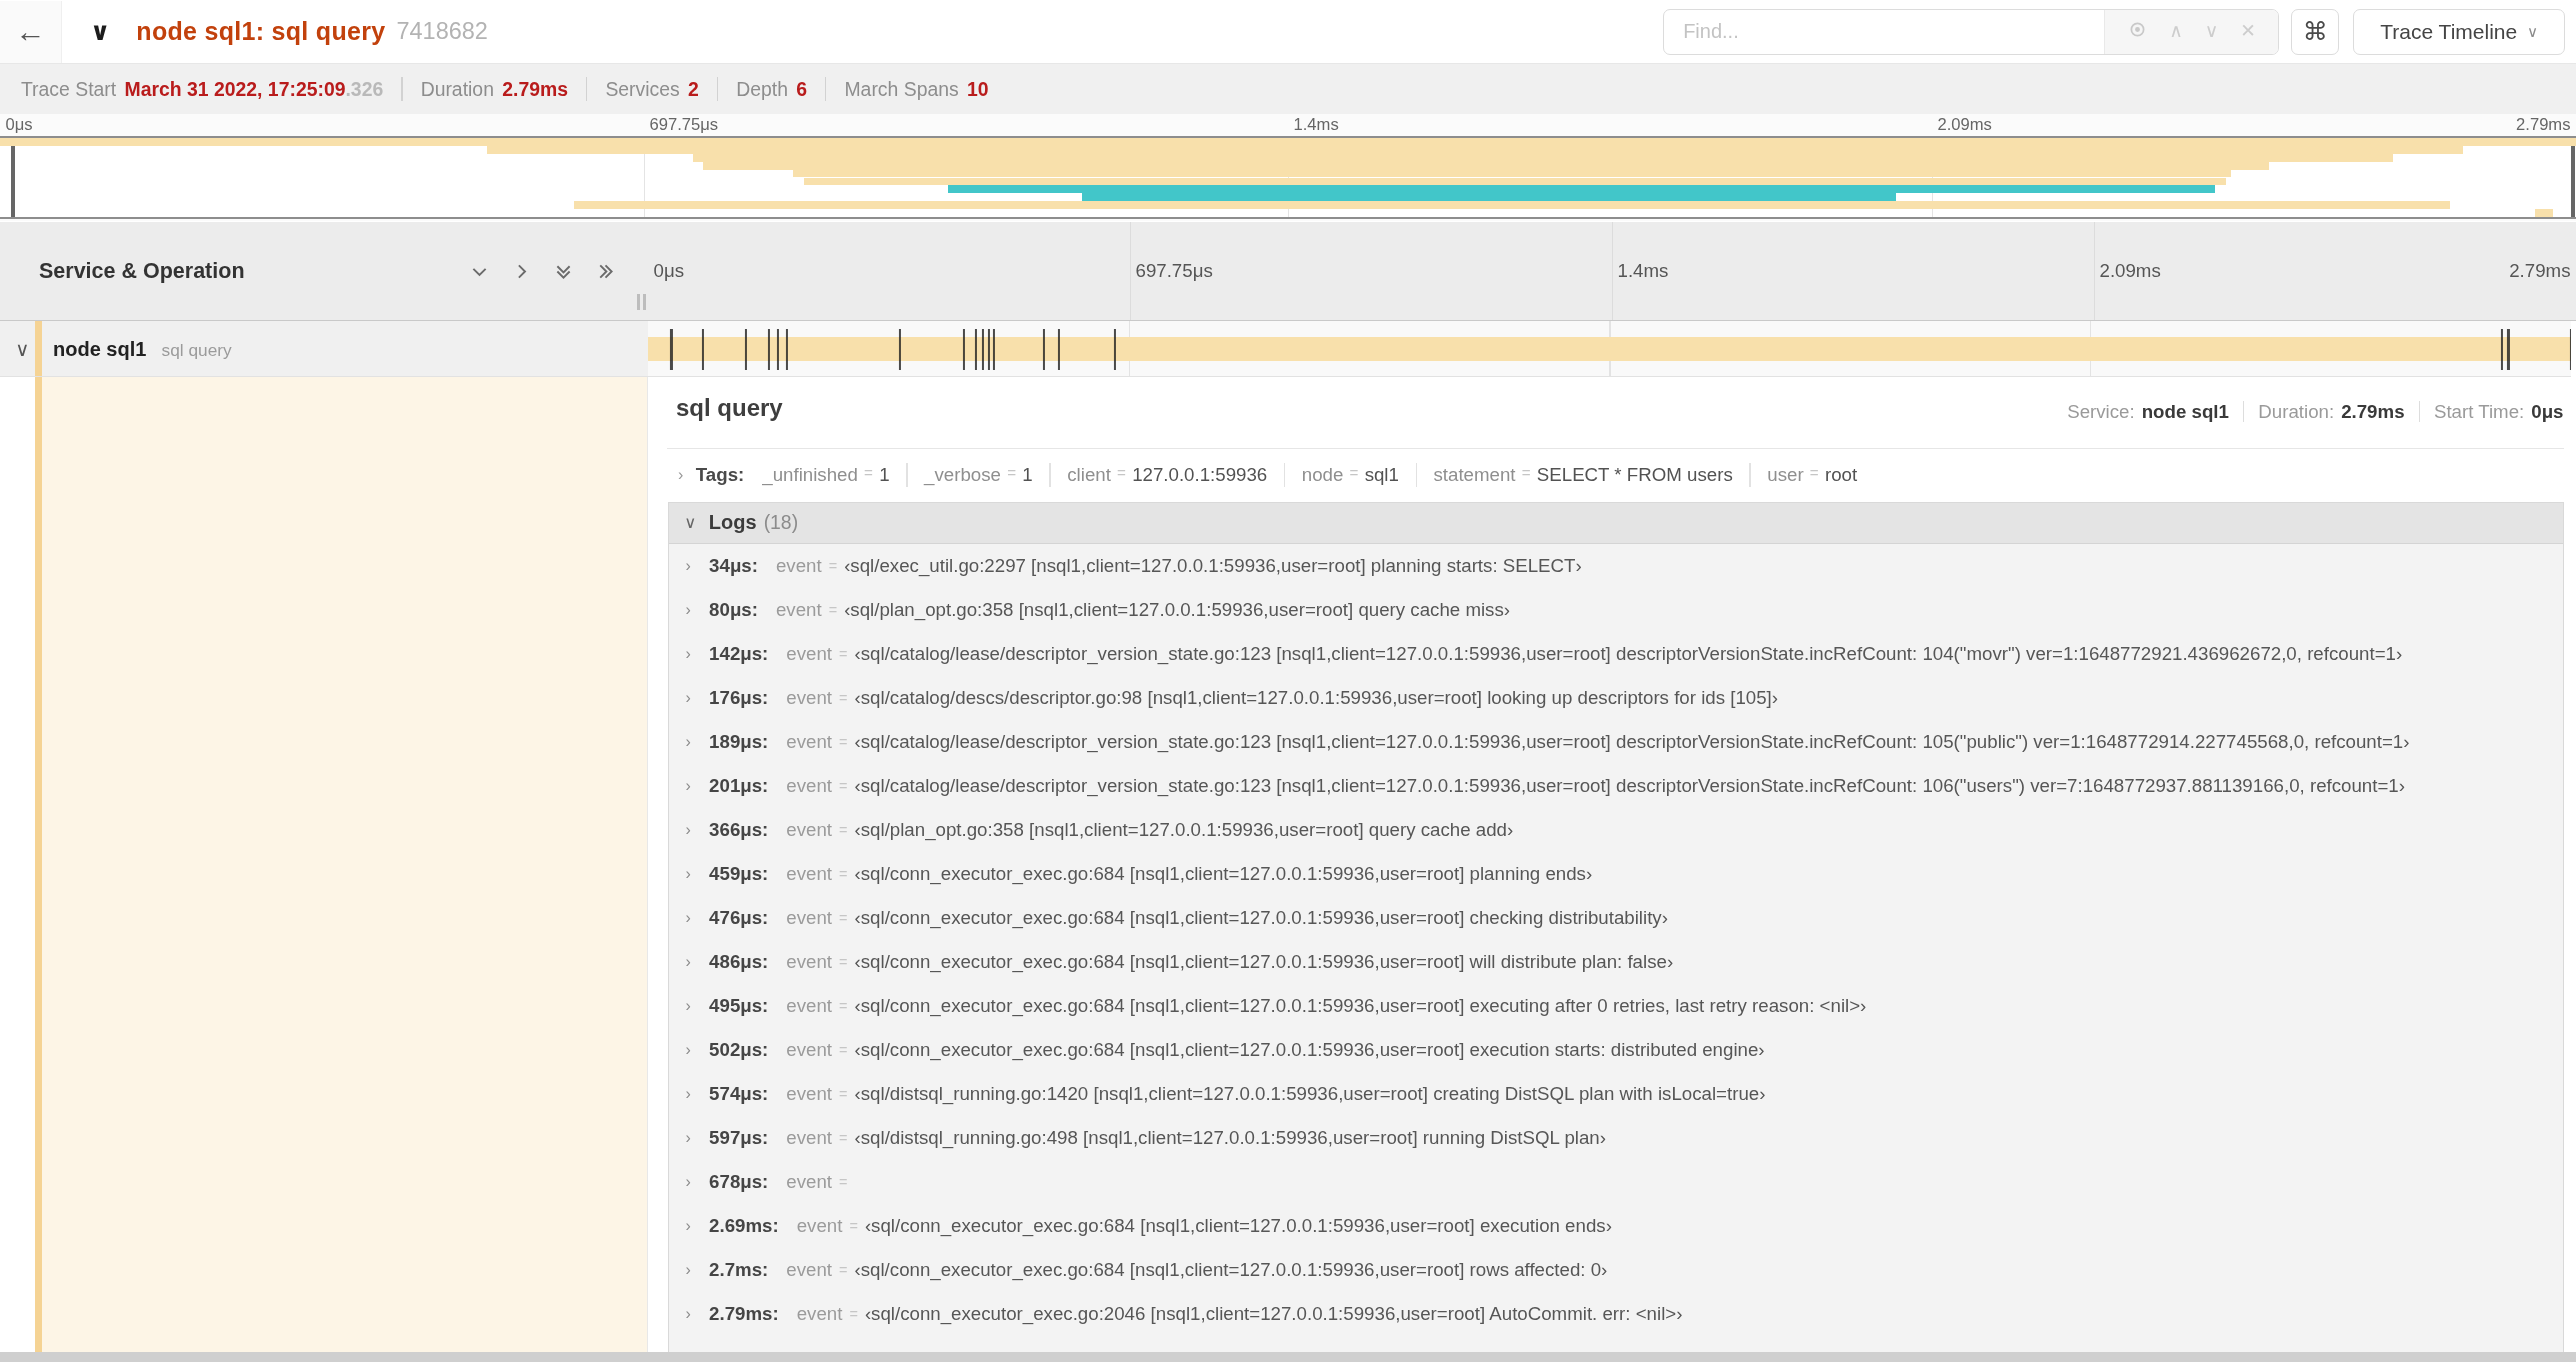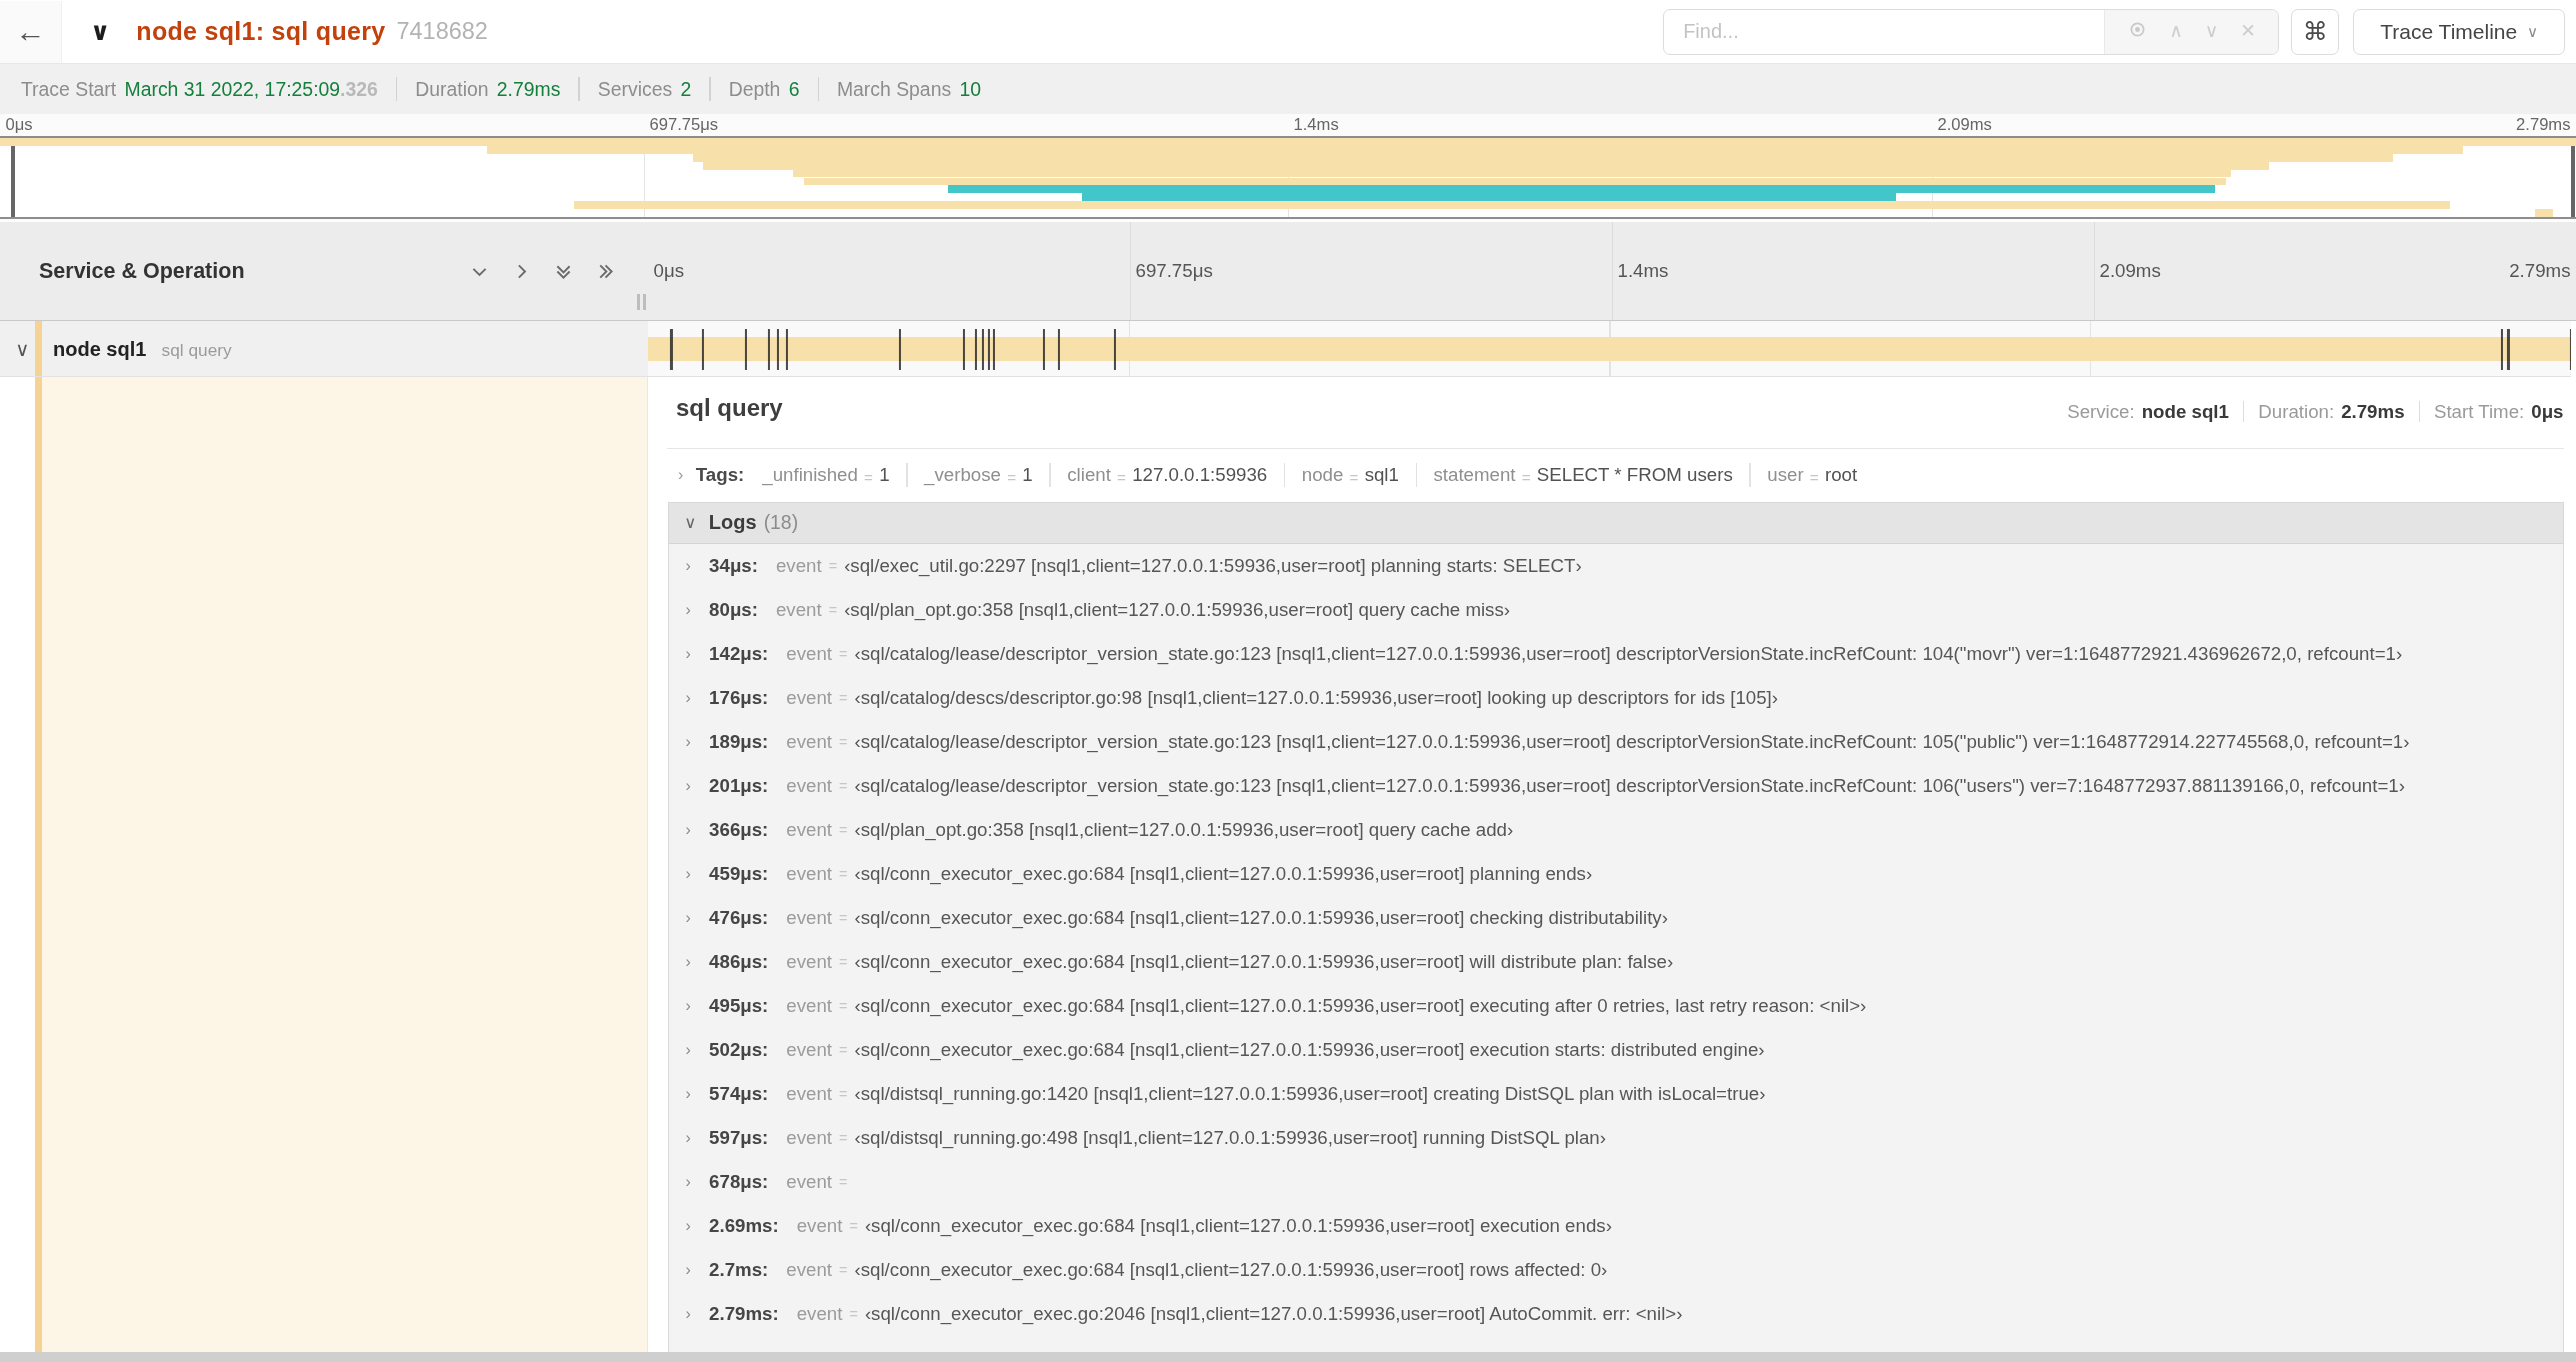--- a/index.html
+++ b/index.html
@@ -25,21 +25,21 @@
   .cmd-btn{margin-left:12.5px;width:48px;height:46px;border:1.4px solid #dcdcdc;border-radius:7px;
            background:#fff;font-size:25px;color:#4a4a4a;display:flex;align-items:center;justify-content:center;box-sizing:border-box;}
   .view-btn{margin-left:14px;margin-right:11px;height:46px;padding:0 26px;border:1.4px solid #dcdcdc;border-radius:7px;
             background:#fff;font-size:21px;color:#454545;display:flex;align-items:center;gap:9.7px;box-sizing:border-box;}
   .view-btn .v-chev{font-size:15.2px;color:#8a8a8a;}
 
   
   .stats{position:absolute;left:0;top:64px;width:2576px;height:51px;background:#f0f0f0;
          border-bottom:1.4px solid #dadada;display:flex;align-items:center;padding-left:21px;box-sizing:border-box;font-size:19.4px;}
   .stat .s-label{color:#8d8d8d;}
-  .stat .s-value{color:#15803d;font-weight:400;margin-left:8.3px;}
+  .stat .s-value{color:#b91c1c;font-weight:700;margin-left:8.3px;}
   .stat .s-suffix{color:#b9b9b9;font-weight:700;}
   .s-sep{width:1.4px;height:23.5px;background:#d2d2d2;margin:0 18px;}
 
   
   .minimap{position:absolute;left:0;top:114px;width:2576px;height:107px;background:#fbfbfb;}
   .mm-labels{position:absolute;left:0;top:0;right:0;height:22px;font-size:16.6px;color:#666;}
   .axis-lab{position:absolute;top:1.4px;white-space:nowrap;}
   .mm-canvas{position:absolute;left:0;top:22px;right:0;height:79px;background:#fff;
              border-top:2.1px solid #8d8d8d;border-bottom:2.1px solid #8d8d8d;overflow:hidden;}
   .gridline{position:absolute;top:0;bottom:0;width:1.4px;background:#e4e4e4;}
@@ -84,21 +84,21 @@
   .d-head{position:relative;height:71px;}
   .d-title{position:absolute;left:26px;top:16.6px;font-size:24px;font-weight:700;color:#3e3e3e;}
   .d-meta{position:absolute;right:12.5px;top:23.5px;font-size:18.7px;display:flex;align-items:center;}
   .d-meta .m-label{color:#9a9a9a;}
   .d-meta .m-value{color:#3a3a3a;font-weight:700;margin-left:7px;}
   .m-sep{width:1.4px;height:21px;background:#ddd;margin:0 14px;}
   .d-divider{height:0;border-bottom:1.4px solid #e6e6e6;margin:0 12.5px 0 16.6px;}
   .d-tags{display:flex;align-items:center;padding:14px 0 11px 28px;font-size:18.7px;flex-wrap:nowrap;}
   .tag-chev{color:#999;font-size:16px;margin-right:12.5px;}
   .tags-label{font-weight:700;color:#4a4a4a;margin-right:18px;}
-  .tag{display:flex;align-items:flex-end;white-space:nowrap;}
+  .tag{display:flex;align-items:flex-start;white-space:nowrap;}
   .tag .k{color:#8f8f8f;}
   .tag .eq{color:#c6c6c6;font-size:15.2px;padding:0 6.2px;}
   .tag .v{color:#525252;}
   .tag-sep{width:1.4px;height:23.5px;background:#e2e2e2;margin:0 16.6px;}
   .d-logs{margin:4.2px 12.5px 0 18px;border:0.7px solid #d9d9d9;background:#f3f3f3;}
   .logs-head{height:40px;background:#e4e4e4;border-bottom:0.7px solid #d4d4d4;display:flex;align-items:center;padding-left:15.2px;}
   .logs-chev{color:#666;font-size:16.6px;}
   .logs-title{font-size:20px;font-weight:700;color:#3c3c3c;margin-left:12.5px;}
   .logs-count{font-size:19.4px;color:#8c8c8c;margin-left:7px;}
   .log-row{height:44px;display:flex;align-items:center;padding-left:16.6px;white-space:nowrap;overflow:hidden;}

